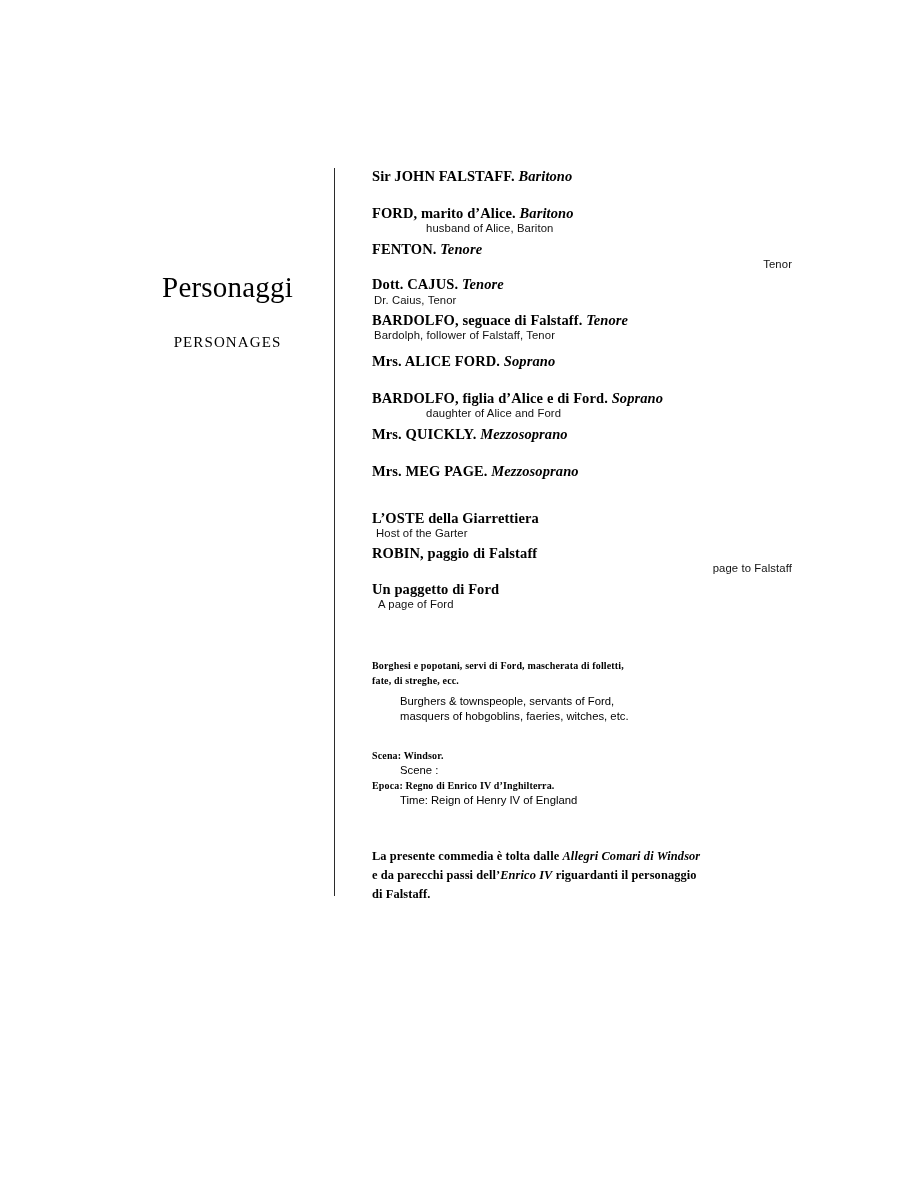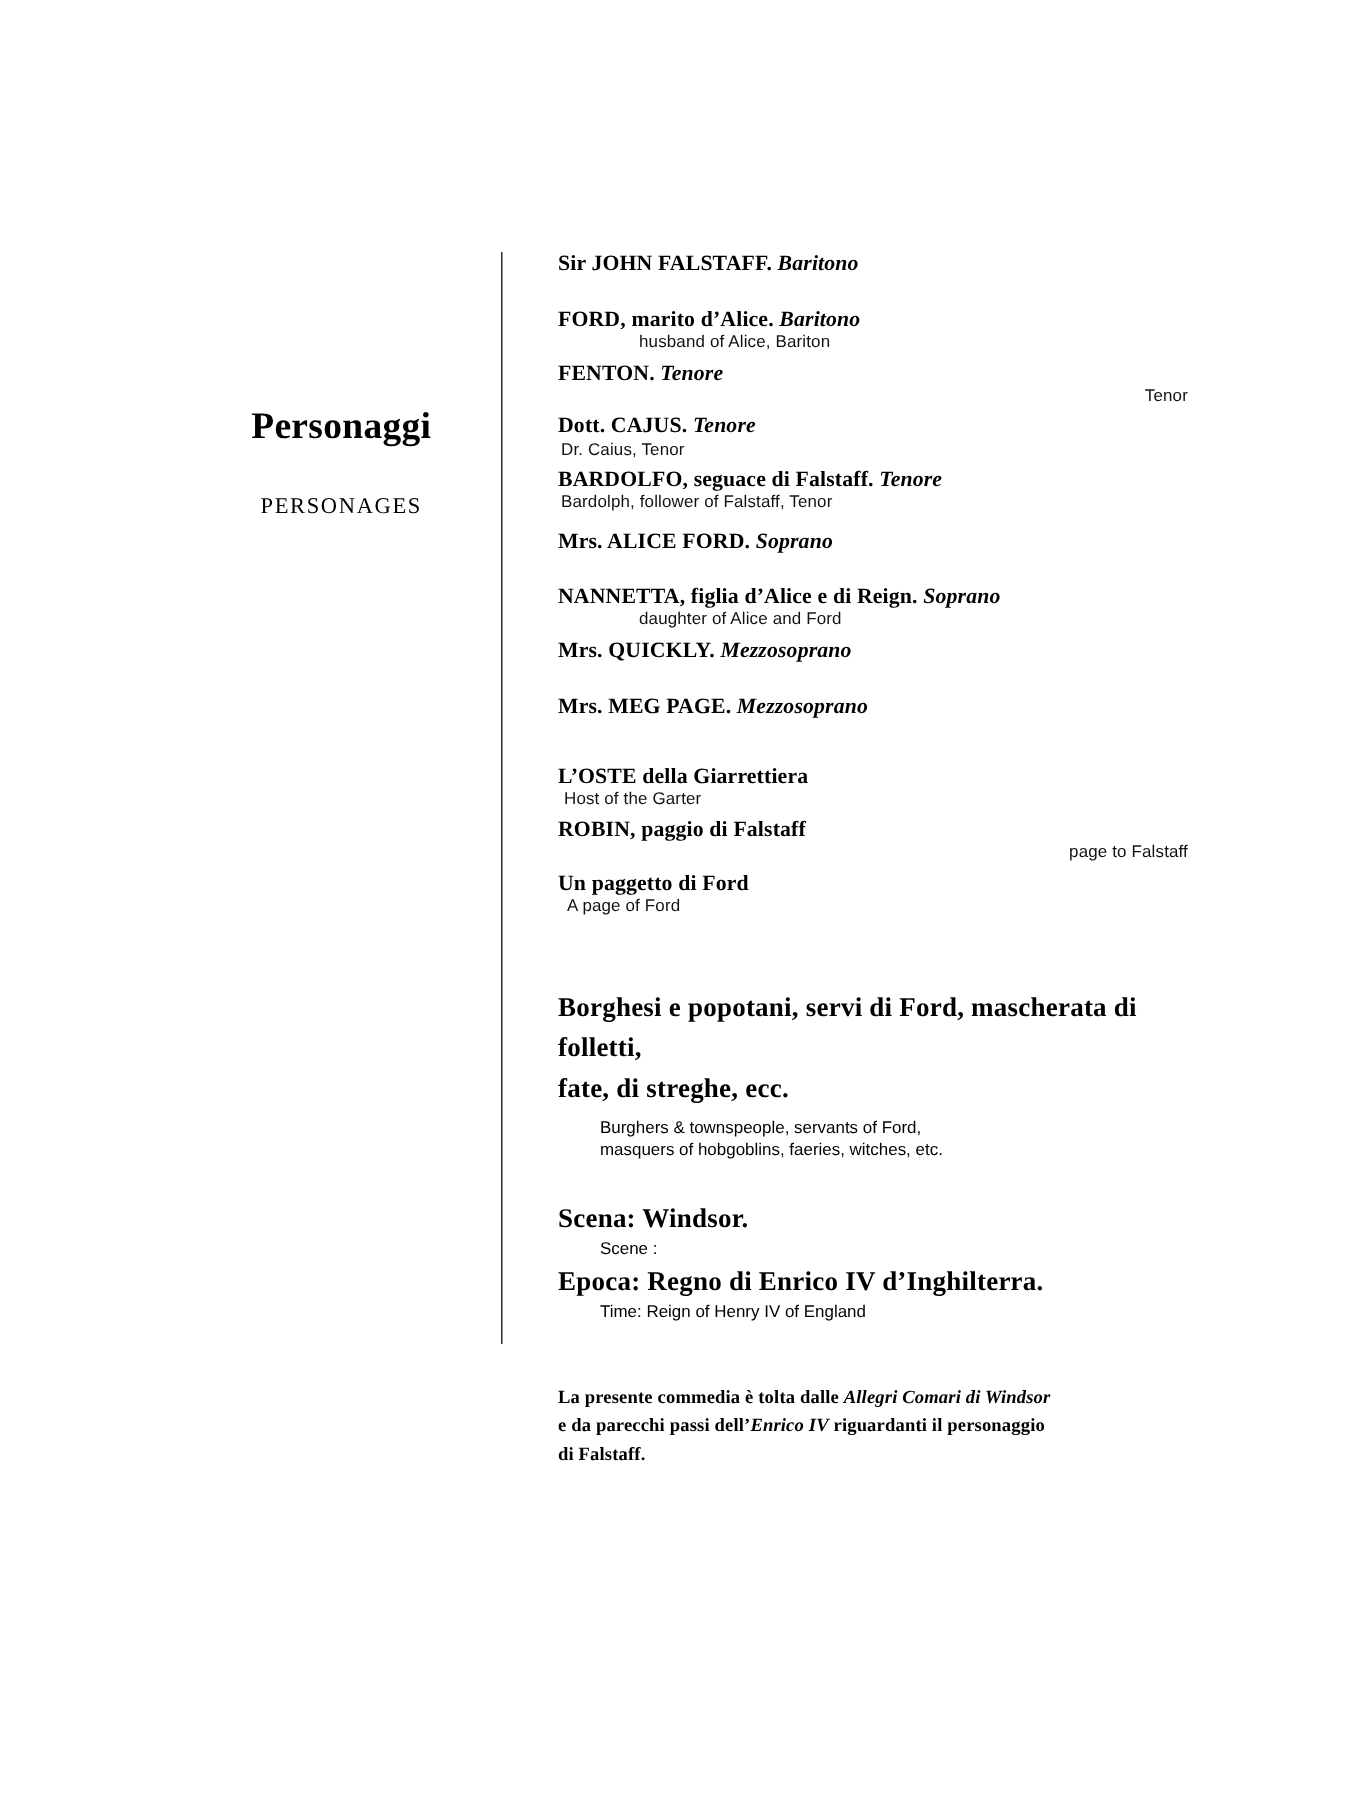--- a/index.html
+++ b/index.html
@@ -26,22 +26,22 @@
   
   .title-block {
     position: absolute;
     left: 120px;
     top: 272px;
     width: 215px;
     text-align: center;
   }
   .main-title {
     font-family: "Liberation Serif", serif;
-    font-weight: bold;
-    font-size: 25px;
+    font-weight: normal;
+    font-size: 29px;
     letter-spacing: 0.2px;
     line-height: 1.05;
   }
   .sub-title {
     margin-top: 32px;
     font-family: "Liberation Serif", serif;
     font-size: 15px;
     letter-spacing: 1.1px;
   }
 
@@ -93,21 +93,21 @@
   .sp-6 { height: 20px; }
   .sp-8 { height: 30px; }
 
   
   .block {
     width: 400px;
   }
   .block .it {
     font-family: "Liberation Serif", serif;
     font-weight: bold;
-    font-size: 18px;
+    font-size: 10px;
     line-height: 1.5;
     letter-spacing: 0.15px;
   }
   .block .en {
     font-family: "Liberation Sans", sans-serif;
     font-size: 11.3px;
     line-height: 1.35;
     padding-left: 28px;
   }
 
@@ -165,21 +165,21 @@
     <div class="sp-4"></div>
 
     <div class="sp-4"></div>
 
     <div class="role">
       <div class="it"><span>Mrs. ALICE FORD. </span><em>Soprano</em></div>
     </div>
     <div class="sp-6"></div>
 
     <div class="role">
-      <div class="it"><span>NANNETTA, figlia d’Alice e di Reign. </span><em>Soprano</em></div>
+      <div class="it"><span>BARDOLFO, figlia d’Alice e di Ford. </span><em>Soprano</em></div>
       <div class="en indent-1">daughter of Alice and Ford</div>
     </div>
     <div class="sp-4"></div>
 
     <div class="role">
       <div class="it"><span>Mrs. QUICKLY. </span><em>Mezzosoprano</em></div>
     </div>
     <div class="sp-6"></div>
 
     <div class="role">

